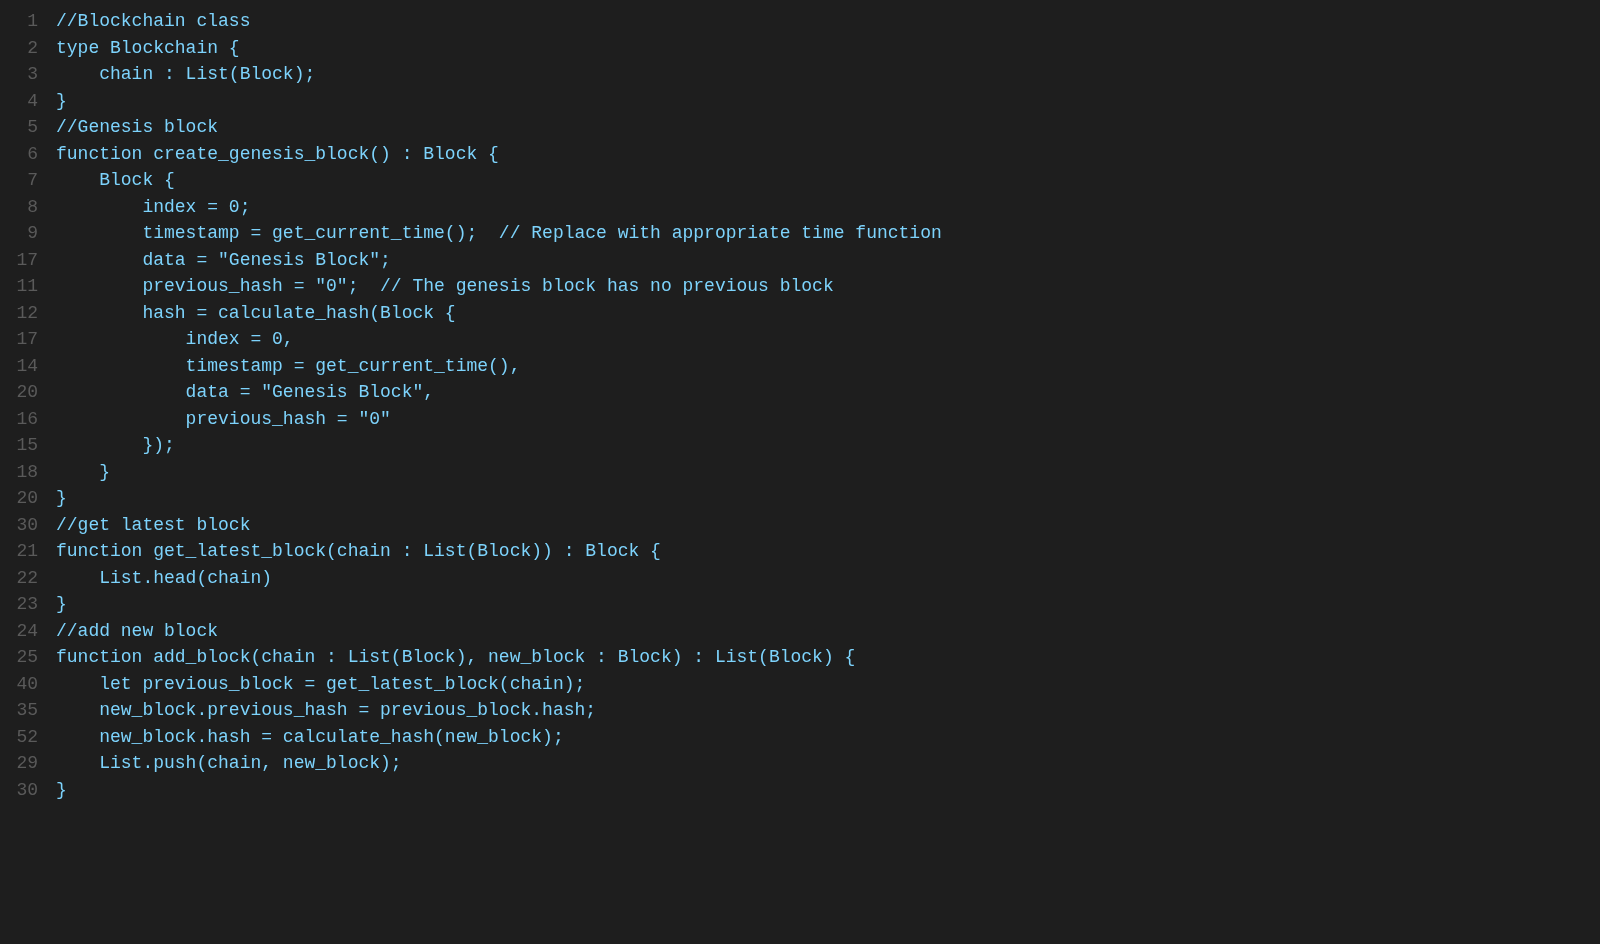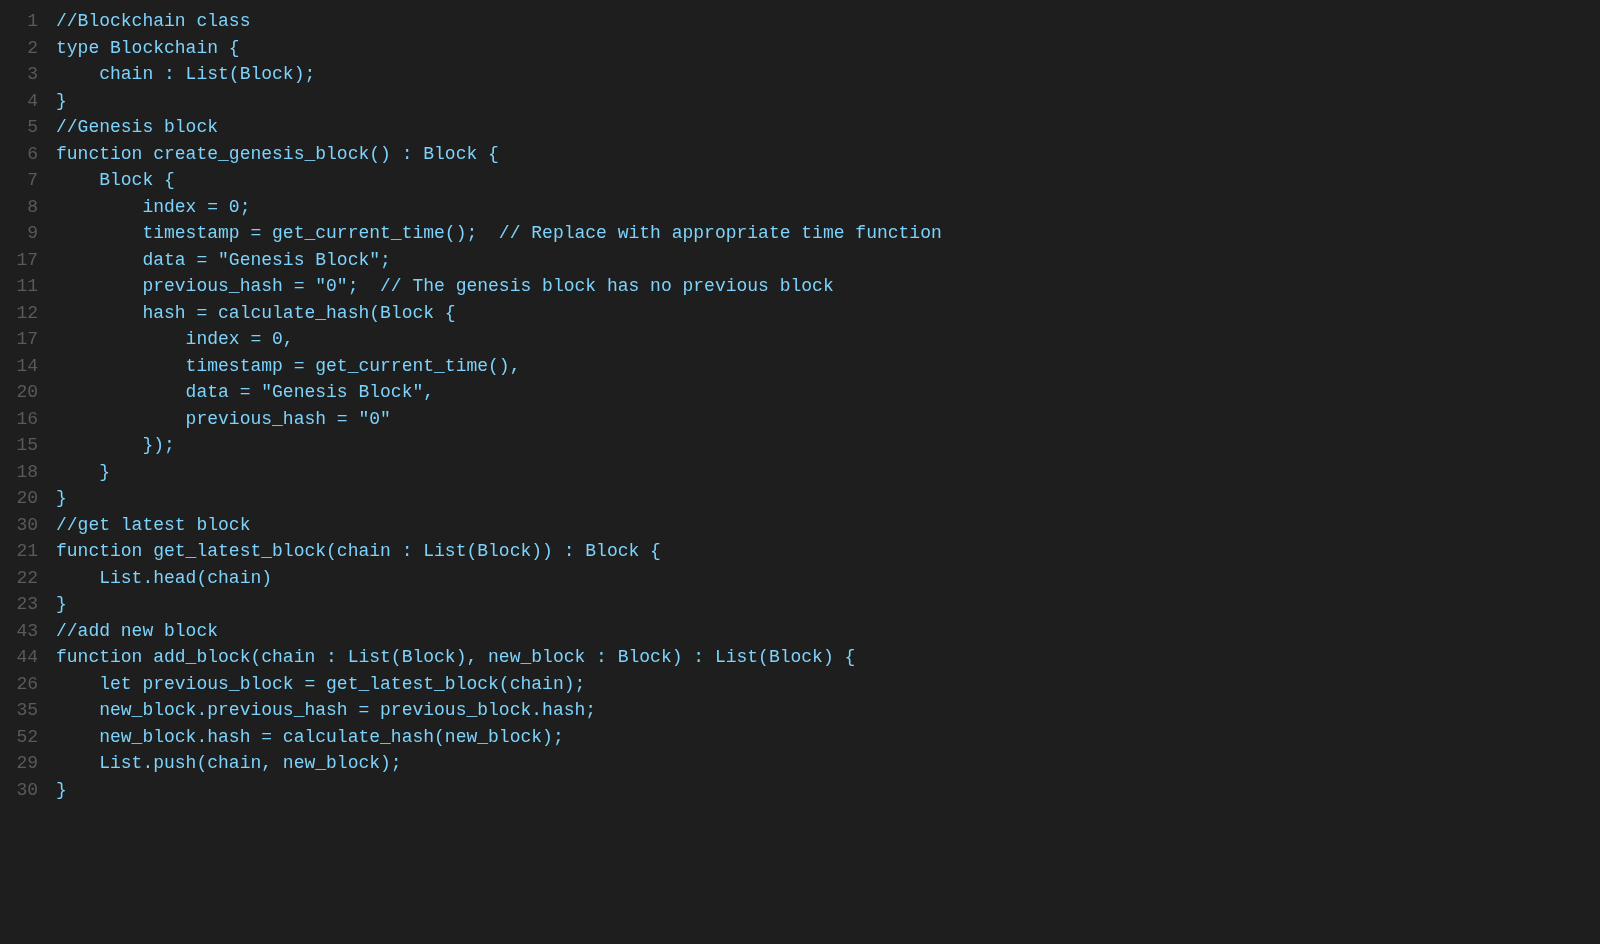--- a/index.html
+++ b/index.html
@@ -64,22 +64,22 @@
       <div class="ln">14</div>
       <div class="ln">20</div>
       <div class="ln">16</div>
       <div class="ln">15</div>
       <div class="ln">18</div>
       <div class="ln">20</div>
       <div class="ln">30</div>
       <div class="ln">21</div>
       <div class="ln">22</div>
       <div class="ln">23</div>
-      <div class="ln">43</div>
-      <div class="ln">44</div>
-      <div class="ln">26</div>
+      <div class="ln">24</div>
+      <div class="ln">25</div>
+      <div class="ln">40</div>
       <div class="ln">35</div>
       <div class="ln">52</div>
       <div class="ln">29</div>
       <div class="ln">30</div>
     </div>
   <div class="code"><div class="line">//Blockchain class</div><div class="line">type Blockchain {</div><div class="line">    chain : List(Block);</div><div class="line">}</div><div class="line">//Genesis block</div><div class="line">function create_genesis_block() : Block {</div><div class="line">    Block {</div><div class="line">        index = 0;</div><div class="line">        timestamp = get_current_time();  // Replace with appropriate time function</div><div class="line">        data = "Genesis Block";</div><div class="line">        previous_hash = "0";  // The genesis block has no previous block</div><div class="line">        hash = calculate_hash(Block {</div><div class="line">            index = 0,</div><div class="line">            timestamp = get_current_time(),</div><div class="line">            data = "Genesis Block",</div><div class="line">            previous_hash = "0"</div><div class="line">        });</div><div class="line">    }</div><div class="line">}</div><div class="line">//get latest block</div><div class="line">function get_latest_block(chain : List(Block)) : Block {</div><div class="line">    List.head(chain)</div><div class="line">}</div><div class="line">//add new block</div><div class="line">function add_block(chain : List(Block), new_block : Block) : List(Block) {</div><div class="line">    let previous_block = get_latest_block(chain);</div><div class="line">    new_block.previous_hash = previous_block.hash;</div><div class="line">    new_block.hash = calculate_hash(new_block);</div><div class="line">    List.push(chain, new_block);</div><div class="line">}</div></div>
 </div>
 
 </body></html>

